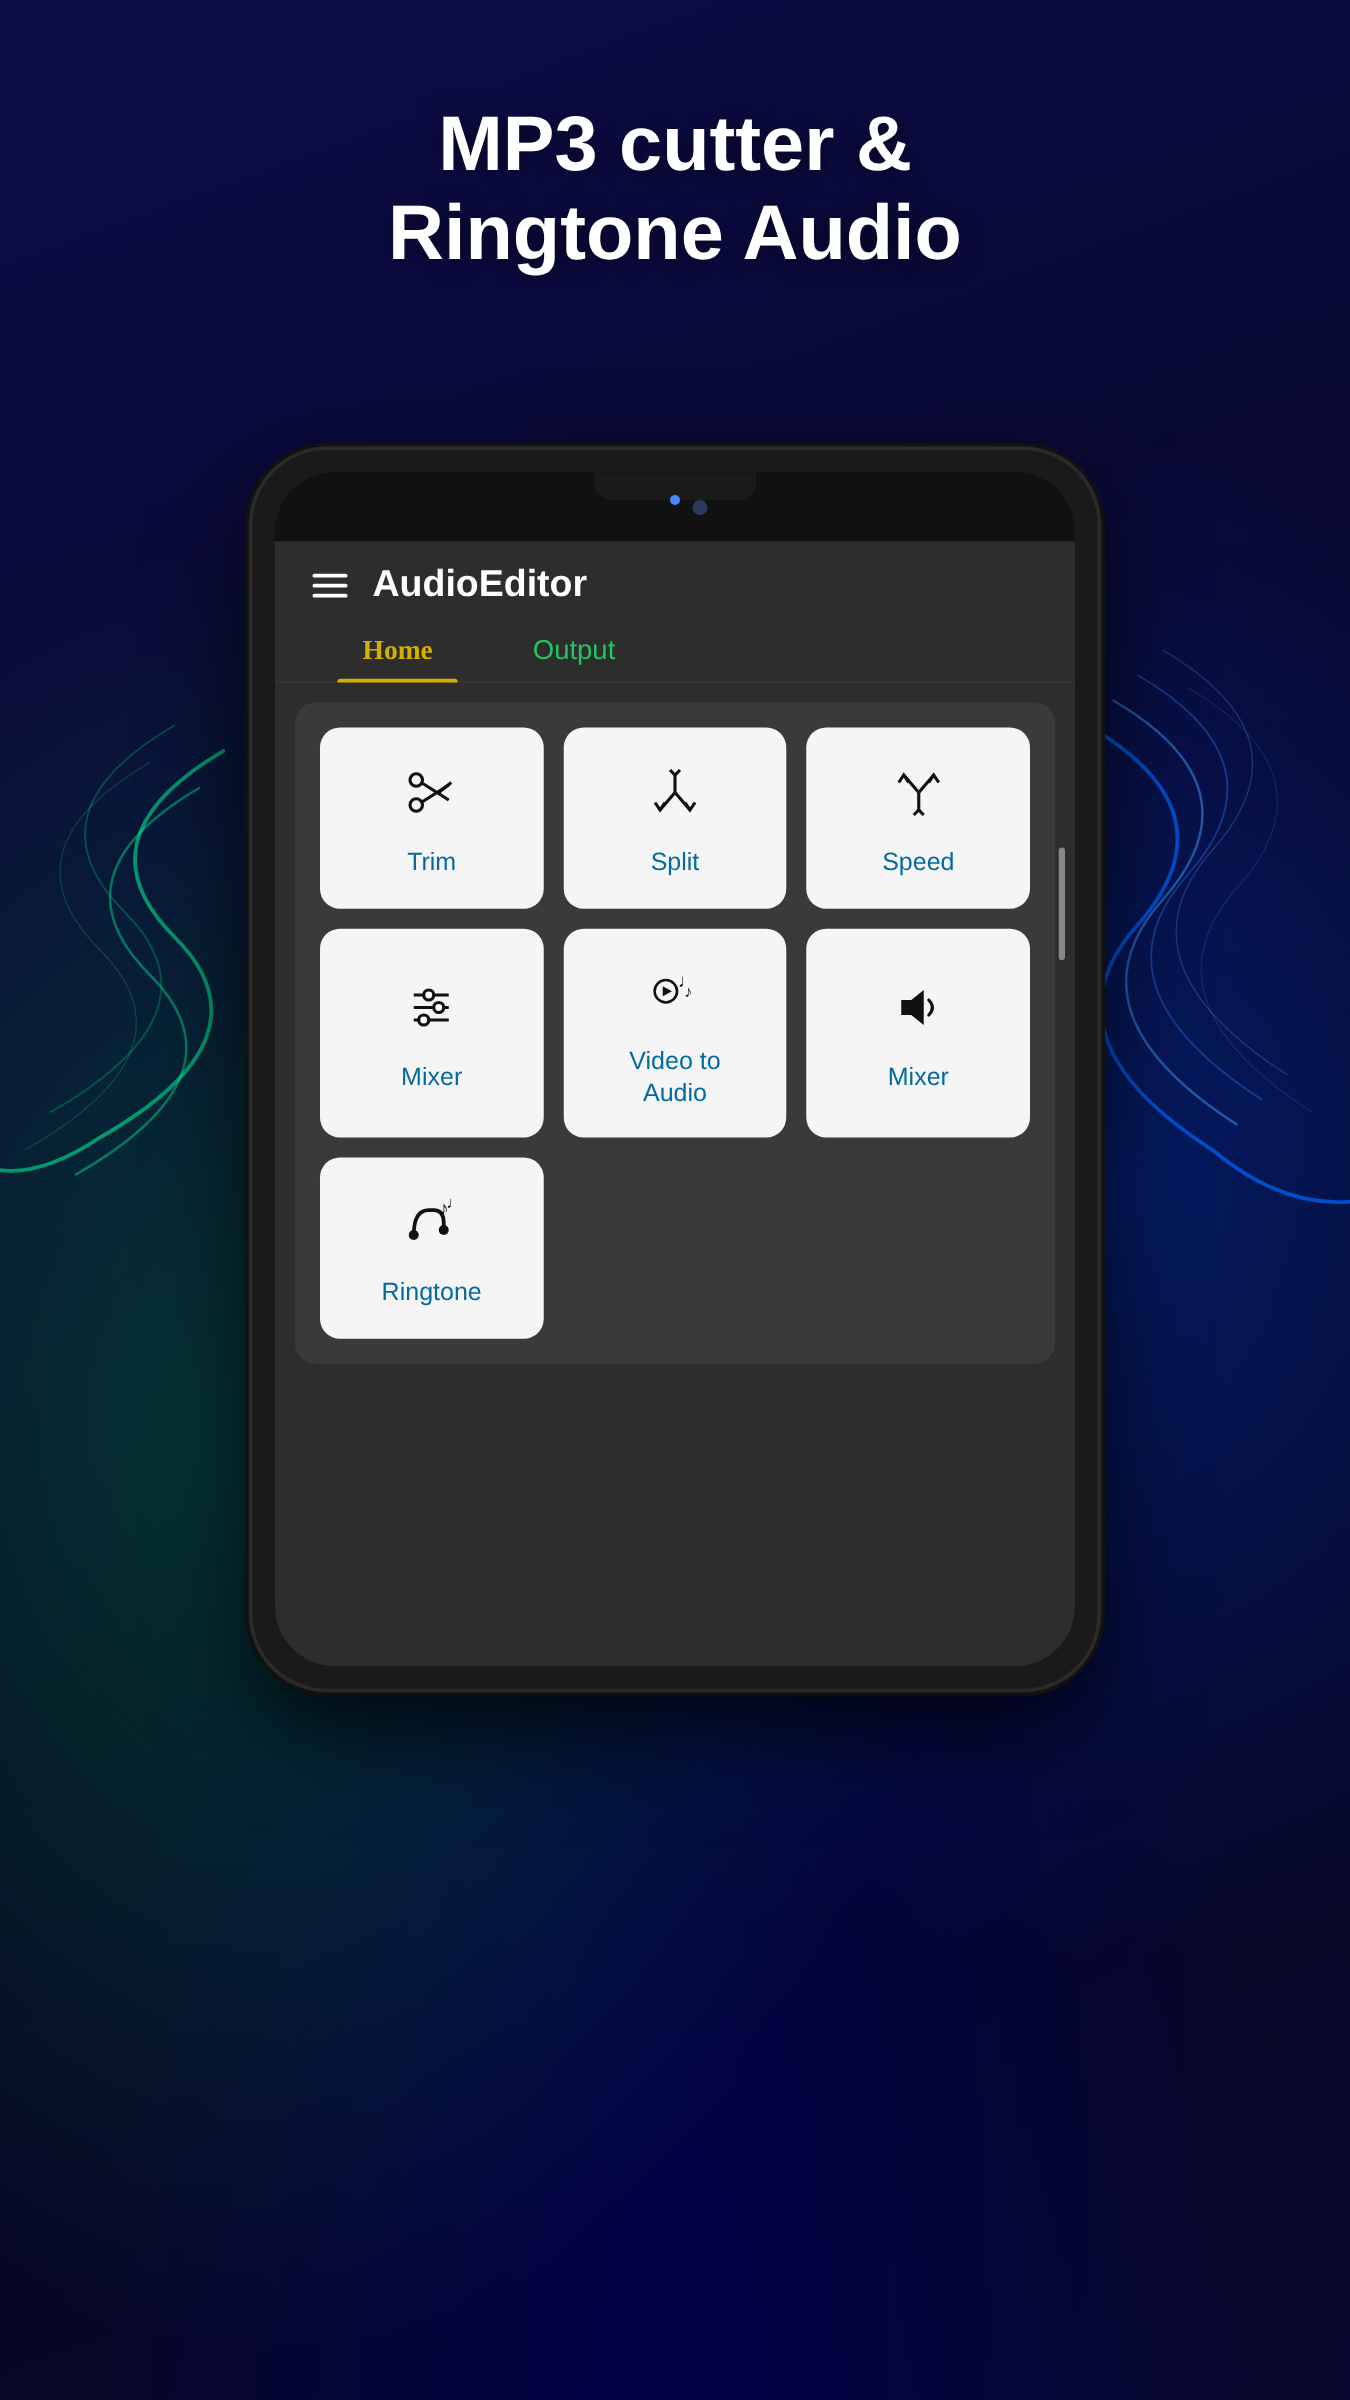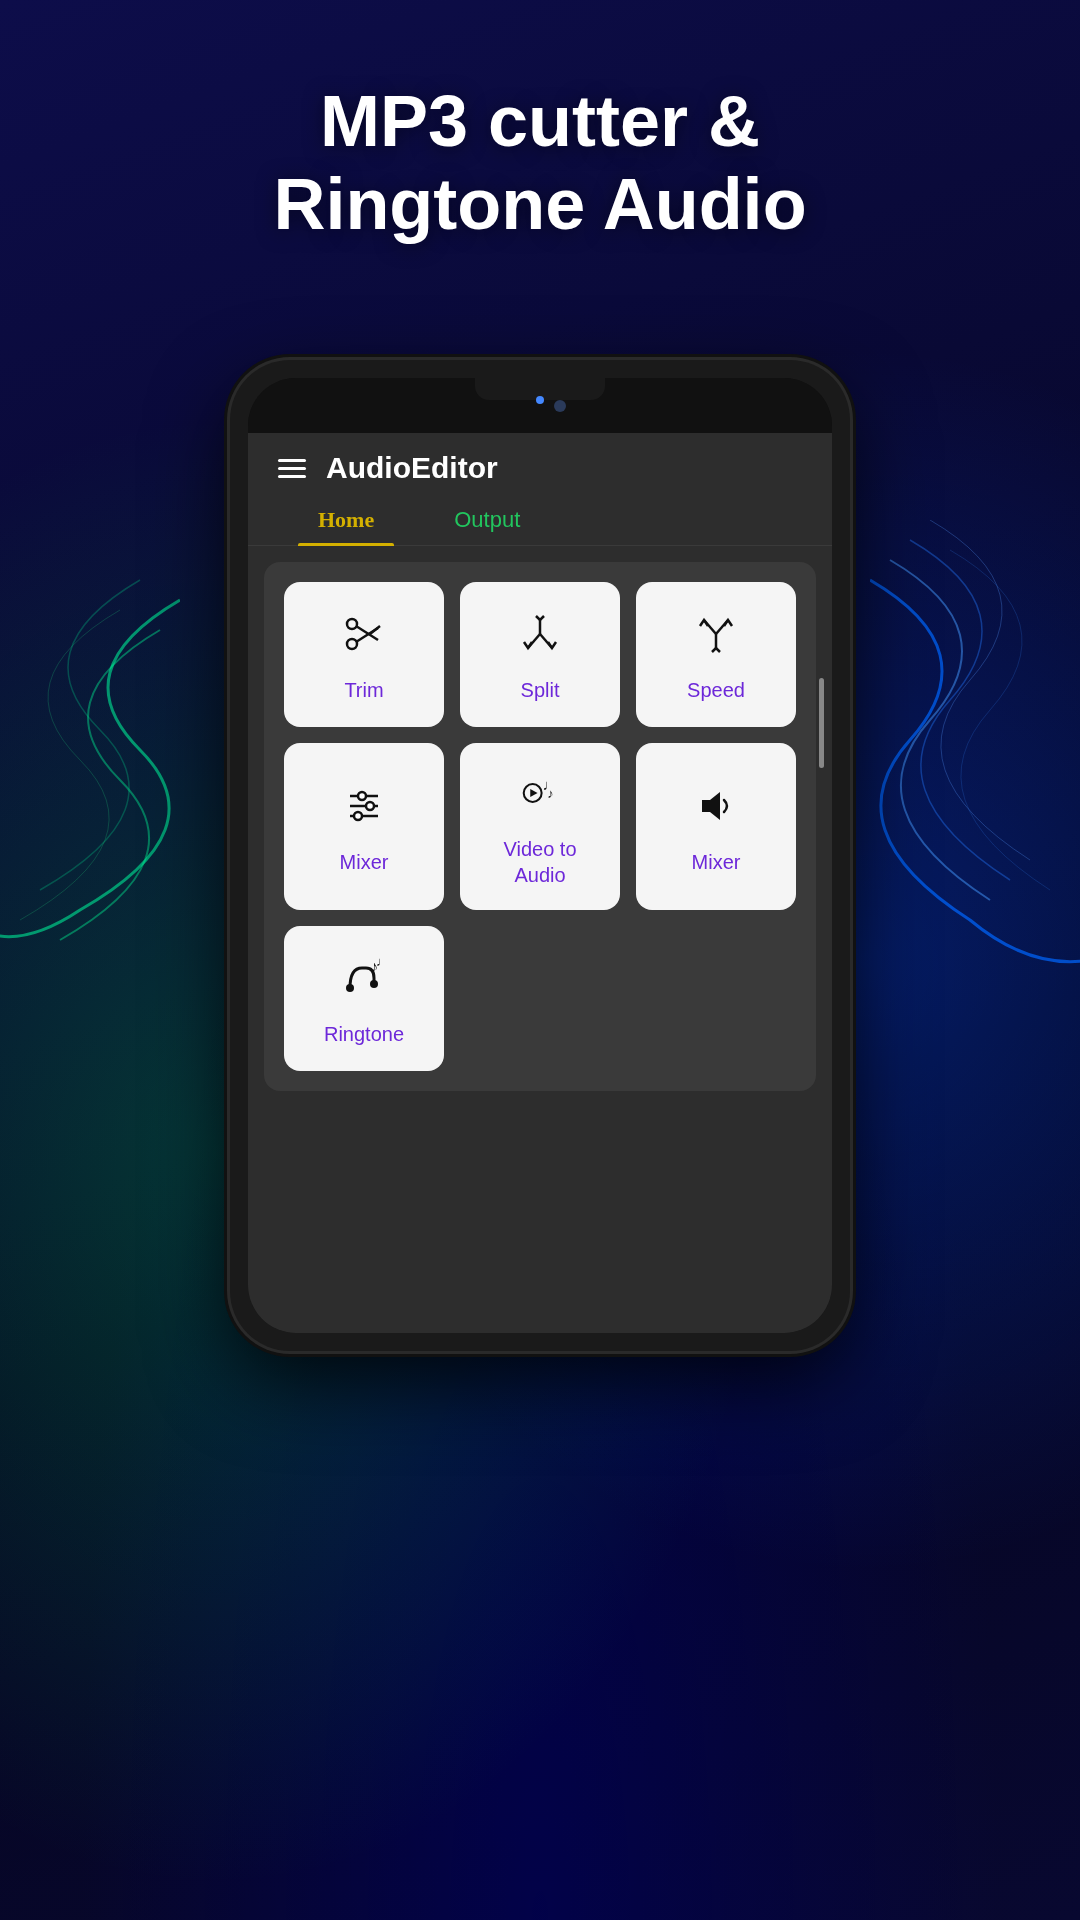--- a/index.html
+++ b/index.html
@@ -46,35 +46,35 @@
     .title-area {
       position: absolute;
       top: 80px;
       left: 0; right: 0;
       text-align: center;
       z-index: 2;
       padding: 0 60px;
     }
 
     .main-title {
-      font-size: 72px;
+      font-size: 62px;
       font-weight: 900;
       color: #ffffff;
       line-height: 1.15;
       text-shadow: 0 2px 20px rgba(0,0,0,0.5);
     }
 
     
     .phone-wrapper {
       position: absolute;
       top: 360px;
       left: 50%;
       transform: translateX(-50%);
       z-index: 3;
-      width: 620px;
+      width: 676px;
     }
 
     .phone-frame {
       background: #1a1a1a;
       border-radius: 60px;
       padding: 18px;
       box-shadow:
         0 0 0 3px #2a2a2a,
         0 0 0 6px #111,
         0 30px 80px rgba(0,0,0,0.8);
@@ -232,21 +232,21 @@
 
     .feature-icon {
       font-size: 42px;
       line-height: 1;
       color: #111;
     }
 
     .feature-label {
       font-size: 20px;
       font-weight: 500;
-      color: #6d28d9;
+      color: #0369a1;
       text-align: center;
       line-height: 1.3;
     }
 
     
     .scroll-indicator {
       position: absolute;
       right: 8px;
       top: 300px;
       width: 5px;

